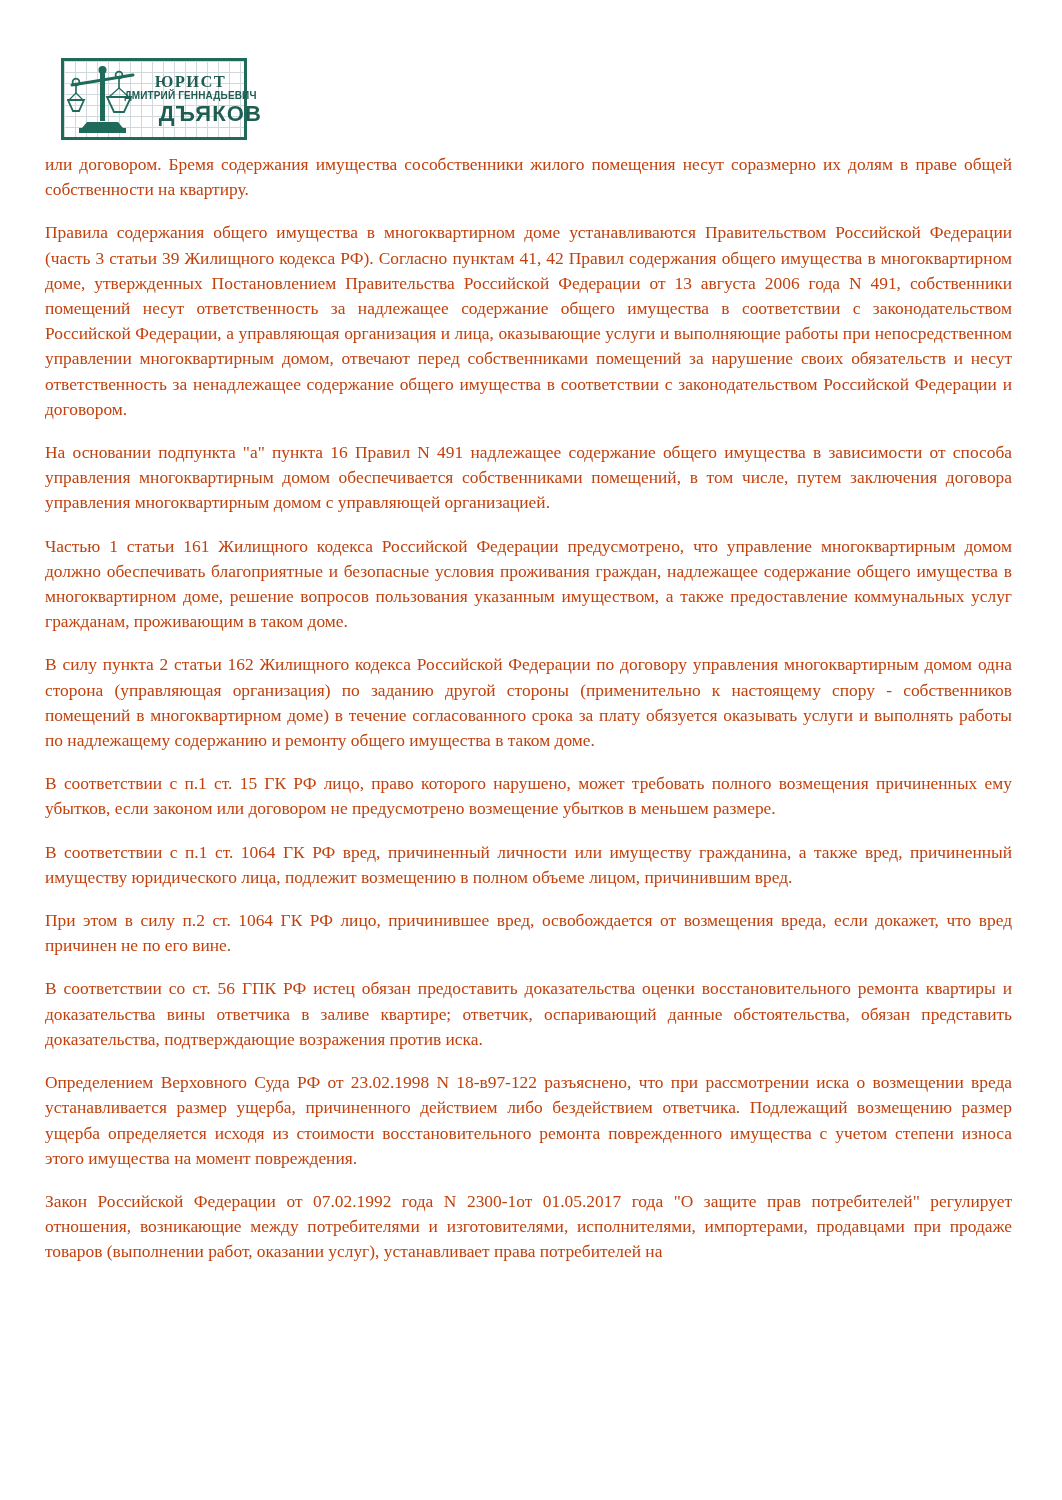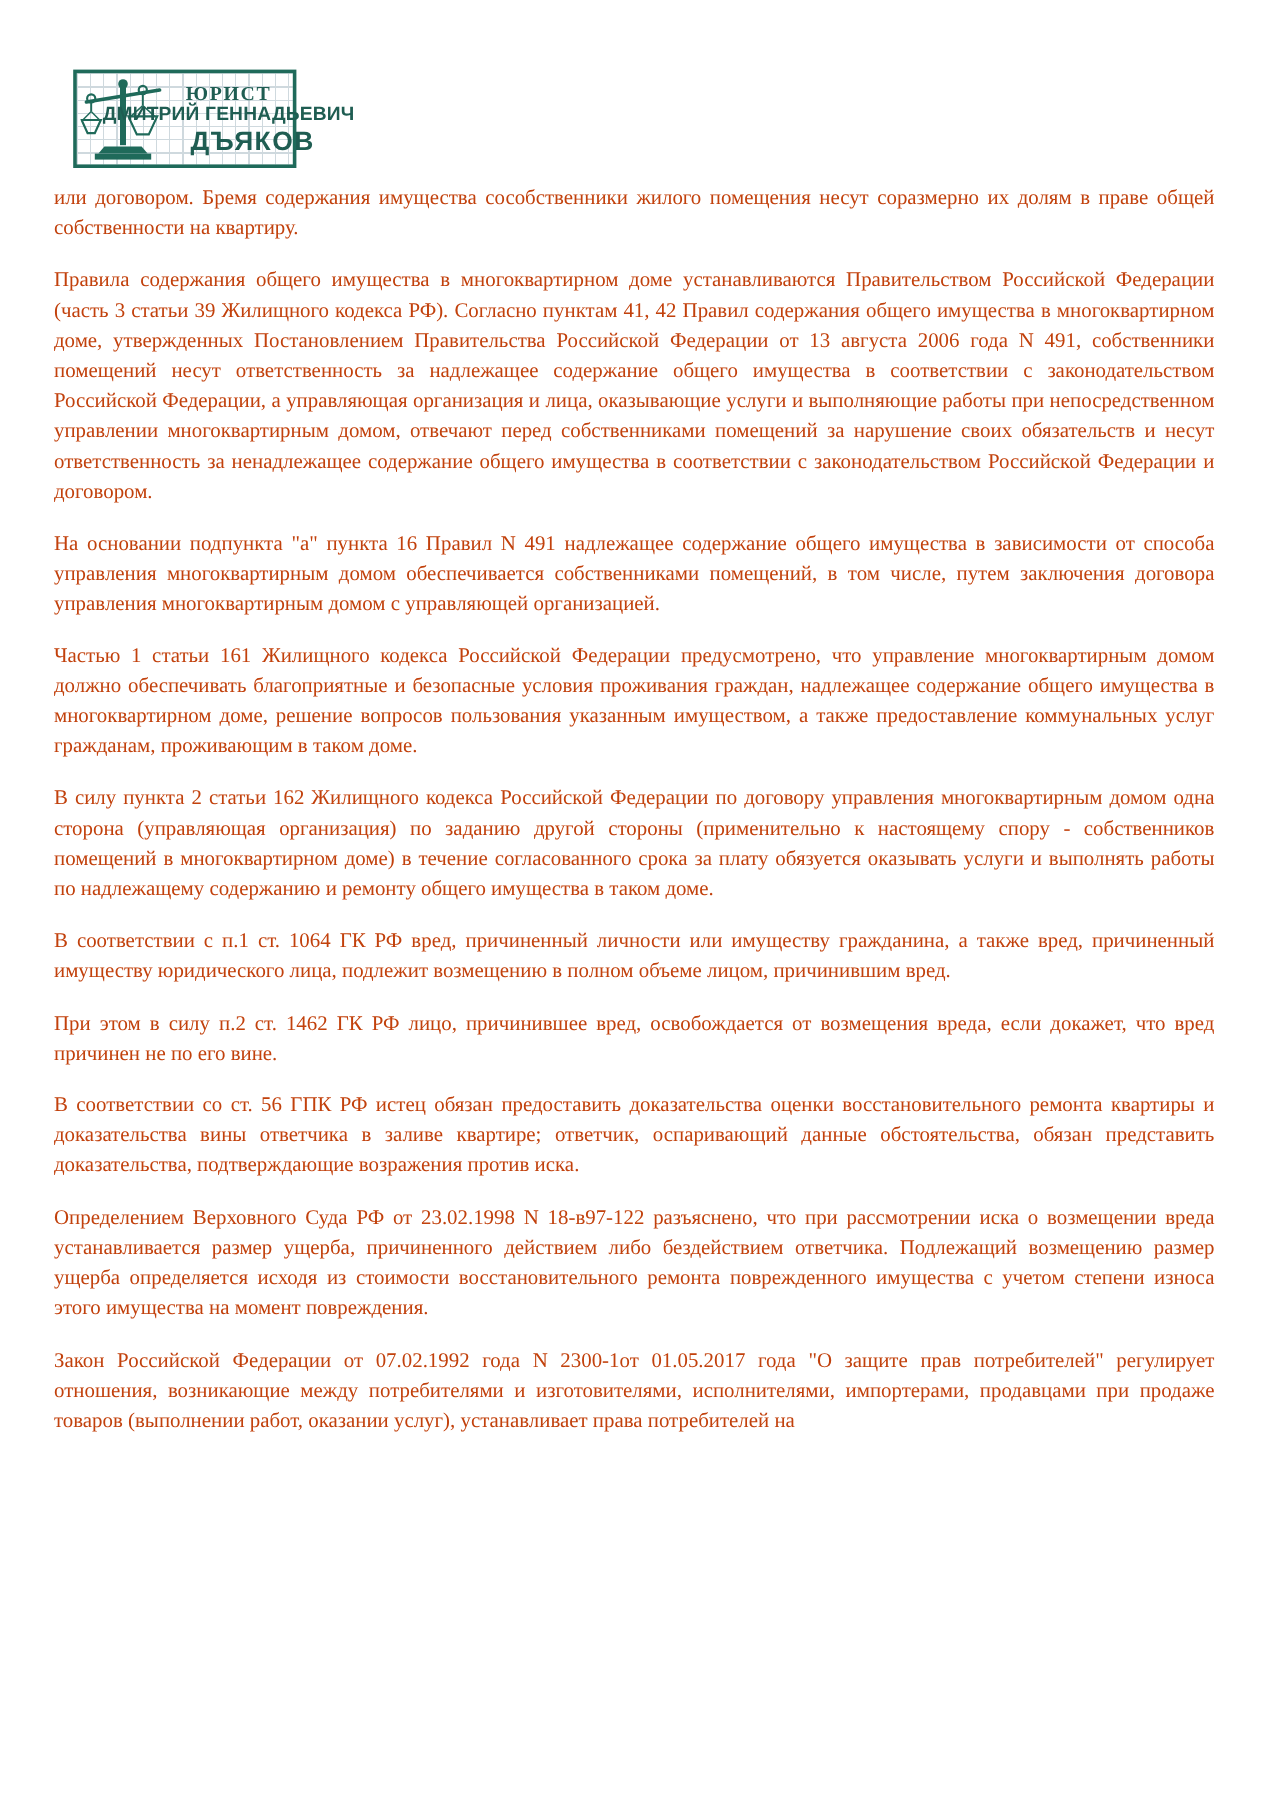--- a/index.html
+++ b/index.html
@@ -64,21 +64,21 @@
   }
   .logo-line1 {
     font-family: "Liberation Serif", "DejaVu Serif", serif;
     font-weight: bold;
     font-size: 16.5px;
     letter-spacing: 1.4px;
     line-height: 1.05;
   }
   .logo-line2 {
     font-weight: bold;
-    font-size: 16px;
+    font-size: 10px;
     letter-spacing: 0.15px;
     line-height: 1.25;
     white-space: nowrap;
   }
   .logo-line3 {
     font-weight: bold;
     font-size: 22px;
     letter-spacing: 1.2px;
     line-height: 1.05;
     margin-left: 40px;
@@ -146,20 +146,21 @@
       <div class="logo-line3">ДЪЯКОВ</div>
     </div>
   </div>
 
   <div class="doc-body">
     <p class="para">или договором. Бремя содержания имущества сособственники жилого помещения несут соразмерно их долям в праве общей собственности на квартиру.</p>
     <p class="para">Правила содержания общего имущества в многоквартирном доме устанавливаются Правительством Российской Федерации (часть 3 статьи 39 Жилищного кодекса РФ). Согласно пунктам 41, 42 Правил содержания общего имущества в многоквартирном доме, утвержденных Постановлением Правительства Российской Федерации от 13 августа 2006 года N 491, собственники помещений несут ответственность за надлежащее содержание общего имущества в соответствии с законодательством Российской Федерации, а управляющая организация и лица, оказывающие услуги и выполняющие работы при непосредственном управлении многоквартирным домом, отвечают перед собственниками помещений за нарушение своих обязательств и несут ответственность за ненадлежащее содержание общего имущества в соответствии с законодательством Российской Федерации и договором.</p>
     <p class="para">На основании подпункта "а" пункта 16 Правил N 491 надлежащее содержание общего имущества в зависимости от способа управления многоквартирным домом обеспечивается собственниками помещений, в том числе, путем заключения договора управления многоквартирным домом с управляющей организацией.</p>
     <p class="para">Частью 1 статьи 161 Жилищного кодекса Российской Федерации предусмотрено, что управление многоквартирным домом должно обеспечивать благоприятные и безопасные условия проживания граждан, надлежащее содержание общего имущества в многоквартирном доме, решение вопросов пользования указанным имуществом, а также предоставление коммунальных услуг гражданам, проживающим в таком доме.</p>
     <p class="para">В силу пункта 2 статьи 162 Жилищного кодекса Российской Федерации по договору управления многоквартирным домом одна сторона (управляющая организация) по заданию другой стороны (применительно к настоящему спору - собственников помещений в многоквартирном доме) в течение согласованного срока за плату обязуется оказывать услуги и выполнять работы по надлежащему содержанию и ремонту общего имущества в таком доме.</p>
+    <p class="para">В соответствии с п.1 ст. 15 ГК РФ лицо, право которого нарушено, может требовать полного возмещения причиненных ему убытков, если законом или договором не предусмотрено возмещение убытков в меньшем размере.</p>
     <p class="para">В соответствии с п.1 ст. 1064 ГК РФ вред, причиненный личности или имуществу гражданина, а также вред, причиненный имуществу юридического лица, подлежит возмещению в полном объеме лицом, причинившим вред.</p>
-    <p class="para">При этом в силу п.2 ст. 1462 ГК РФ лицо, причинившее вред, освобождается от возмещения вреда, если докажет, что вред причинен не по его вине.</p>
+    <p class="para">При этом в силу п.2 ст. 1064 ГК РФ лицо, причинившее вред, освобождается от возмещения вреда, если докажет, что вред причинен не по его вине.</p>
     <p class="para">В соответствии со ст. 56 ГПК РФ истец обязан предоставить доказательства оценки восстановительного ремонта квартиры и доказательства вины ответчика в заливе квартире; ответчик, оспаривающий данные обстоятельства, обязан представить доказательства, подтверждающие возражения против иска.</p>
     <p class="para">Определением Верховного Суда РФ от 23.02.1998 N 18-в97-122 разъяснено, что при рассмотрении иска о возмещении вреда устанавливается размер ущерба, причиненного действием либо бездействием ответчика. Подлежащий возмещению размер ущерба определяется исходя из стоимости восстановительного ремонта поврежденного имущества с учетом степени износа этого имущества на момент повреждения.</p>
     <p class="para">Закон Российской Федерации от 07.02.1992 года N 2300-1от 01.05.2017 года "О защите прав потребителей" регулирует отношения, возникающие между потребителями и изготовителями, исполнителями, импортерами, продавцами при продаже товаров (выполнении работ, оказании услуг), устанавливает права потребителей на</p>
   </div>
 
 </div>
 
 </body></html>

